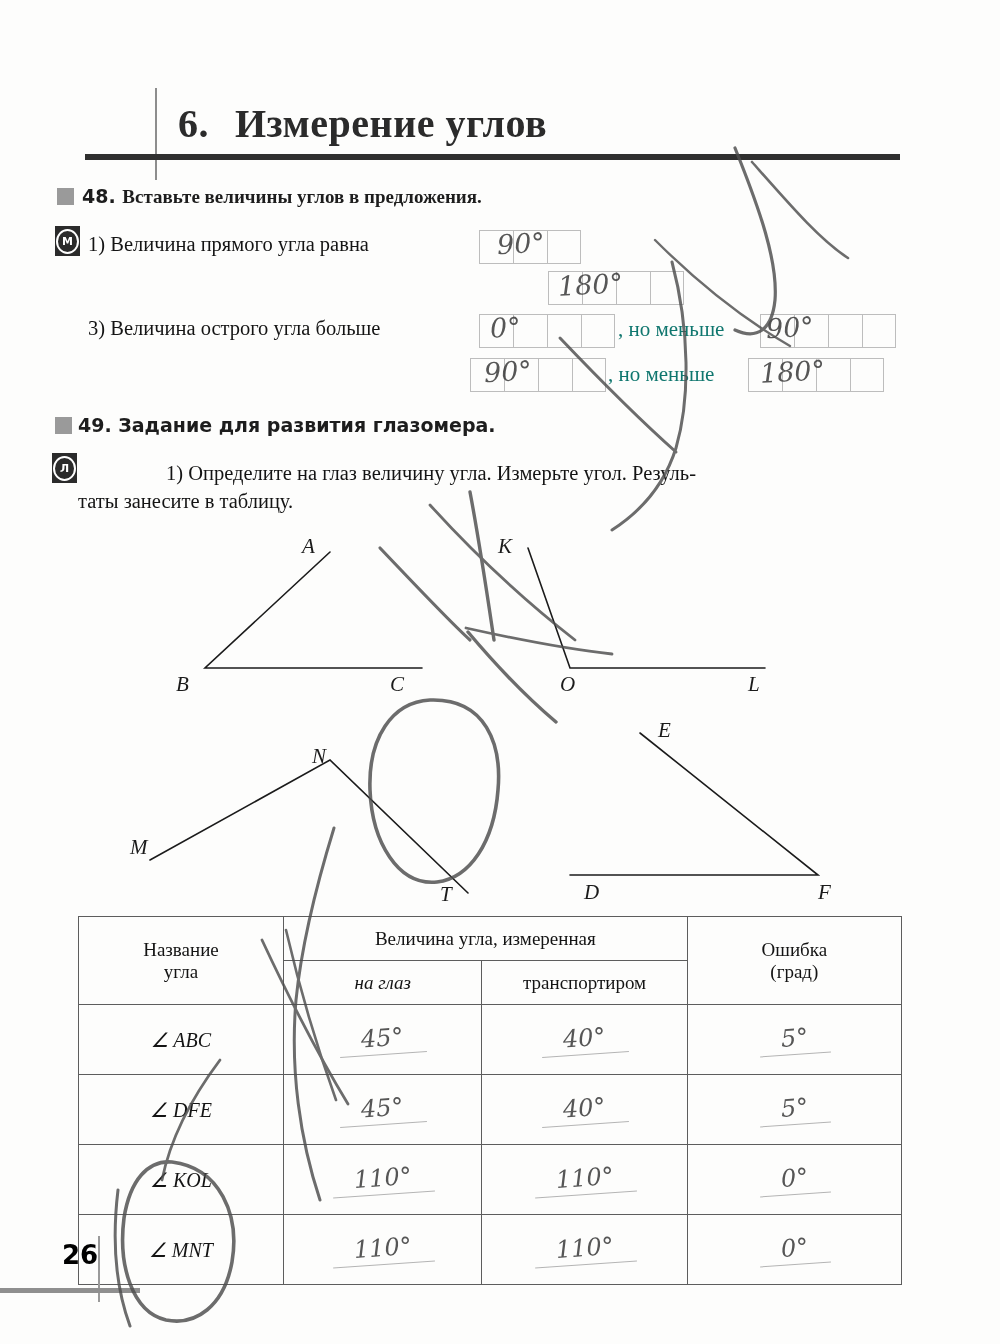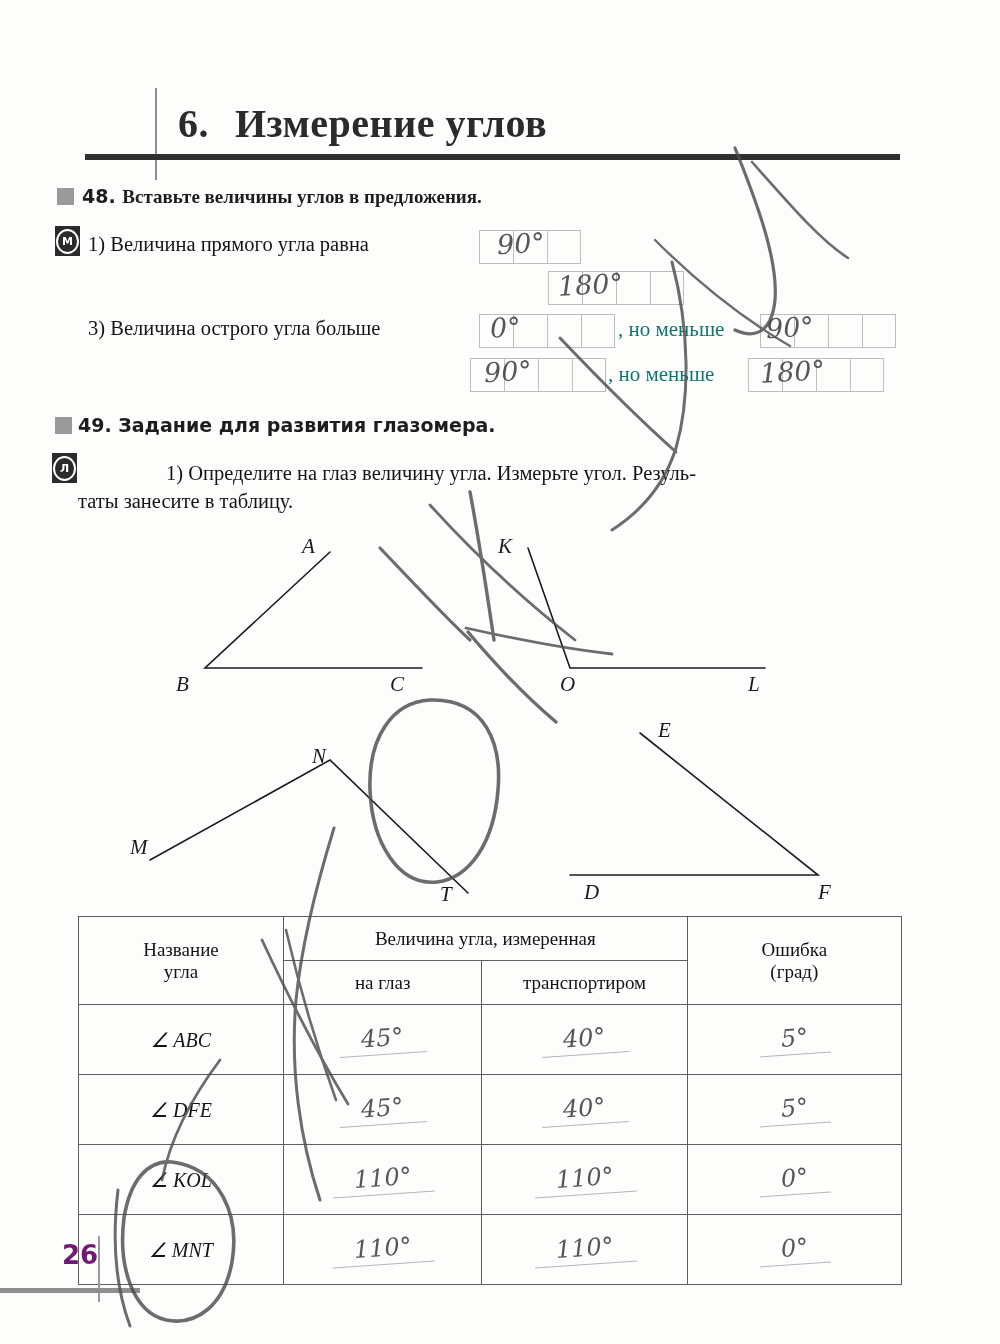--- a/index.html
+++ b/index.html
@@ -86,21 +86,21 @@
   .cellhand{
     font-family:"DejaVu Serif", serif;font-style:italic;
     font-size:24px;color:#3a3a3a;display:inline-block;
     transform:rotate(-4deg);opacity:.85;
     border-bottom:1px solid #a8a8a8;padding:0 22px 2px 22px;
   }
 
   
   .pageno{
     position:absolute;left:62px;top:1240px;
-    font-family:"DejaVu Sans", sans-serif;font-weight:700;font-size:26px;color:#701a75;
+    font-family:"DejaVu Sans", sans-serif;font-weight:700;font-size:26px;color:#000000;
   }
 
   
   .pencil{position:absolute;left:0;top:0;width:1000px;height:1344px;pointer-events:none;}
 </style>
 </head>
 <body>
 
 <div class="page">
 
@@ -225,21 +225,21 @@
         <div>Название</div>
         <div>угла</div>
       </td>
       <td colspan="2">Величина угла, измеренная</td>
       <td rowspan="2" style="width:216px;">
         <div>Ошибка</div>
         <div>(град)</div>
       </td>
     </tr>
     <tr class="hdr">
-      <td style="width:198px;">на глаз</td>
+      <td style="width:198px;font-style:italic;">на глаз</td>
       <td style="width:204px;">транспортиром</td>
     </tr>
 
     <tr class="row">
       <td class="ang">∠ ABC</td>
       <td><span class="cellhand">45°</span></td>
       <td><span class="cellhand">40°</span></td>
       <td><span class="cellhand">5°</span></td>
     </tr>
     <tr class="row">

